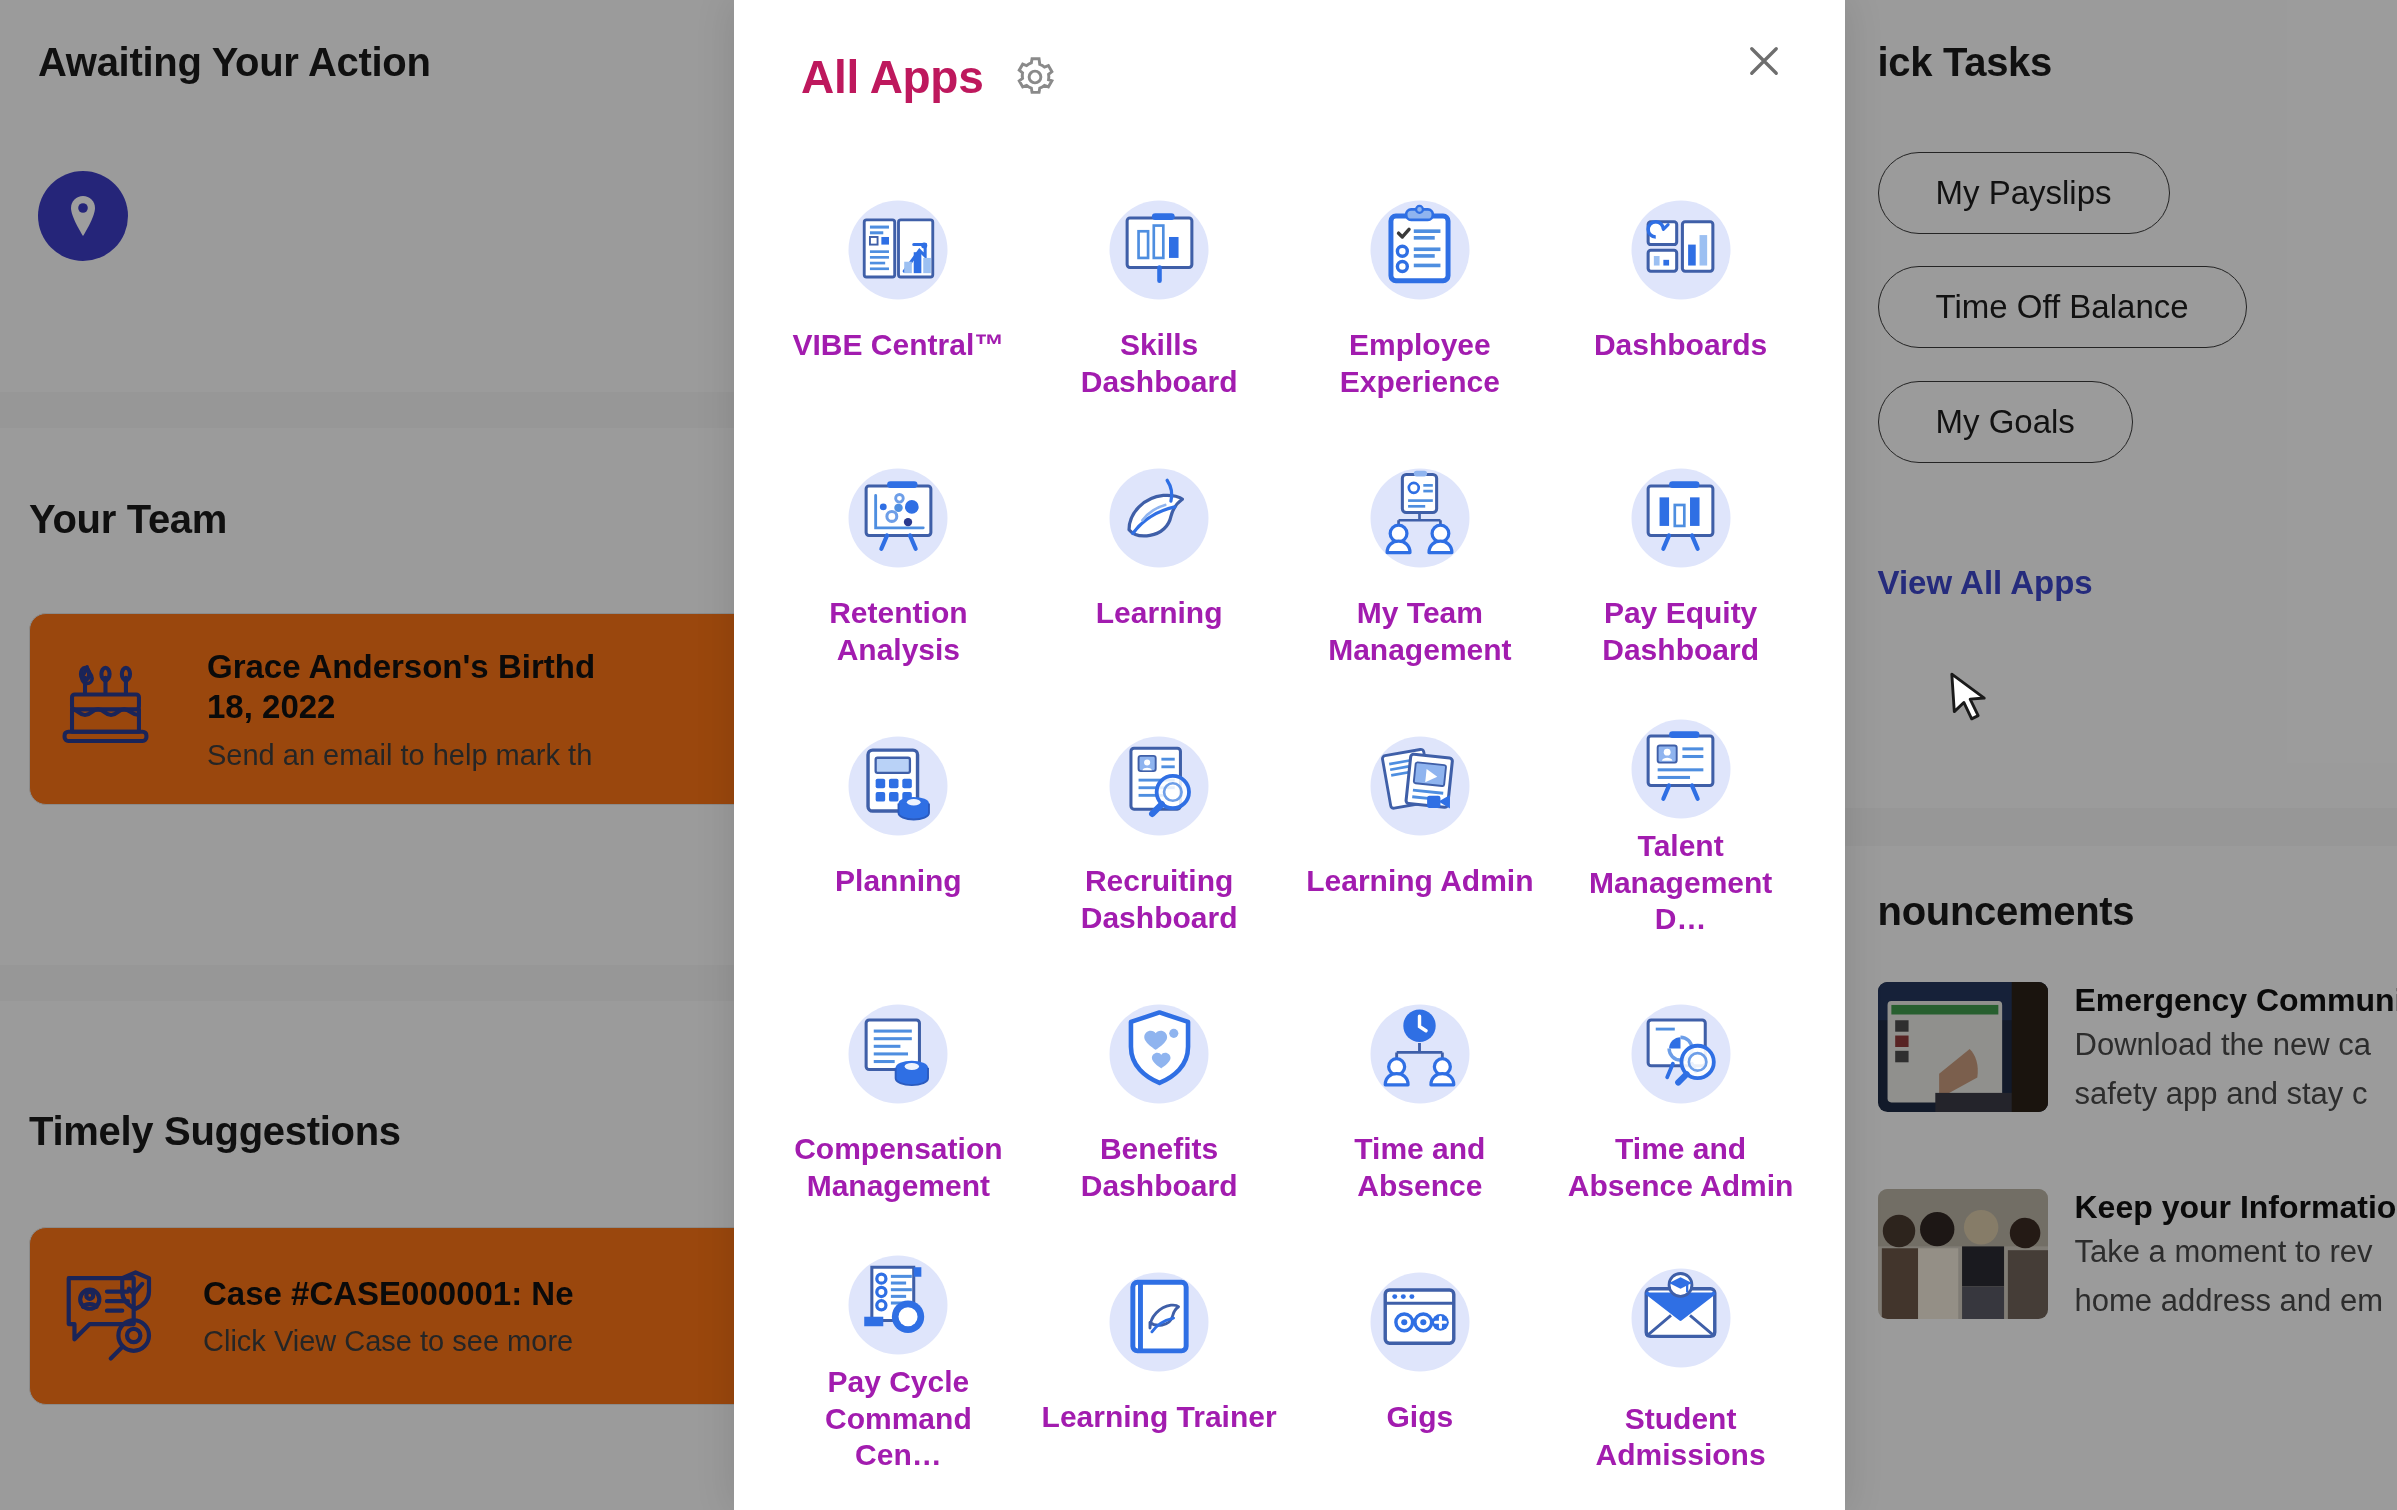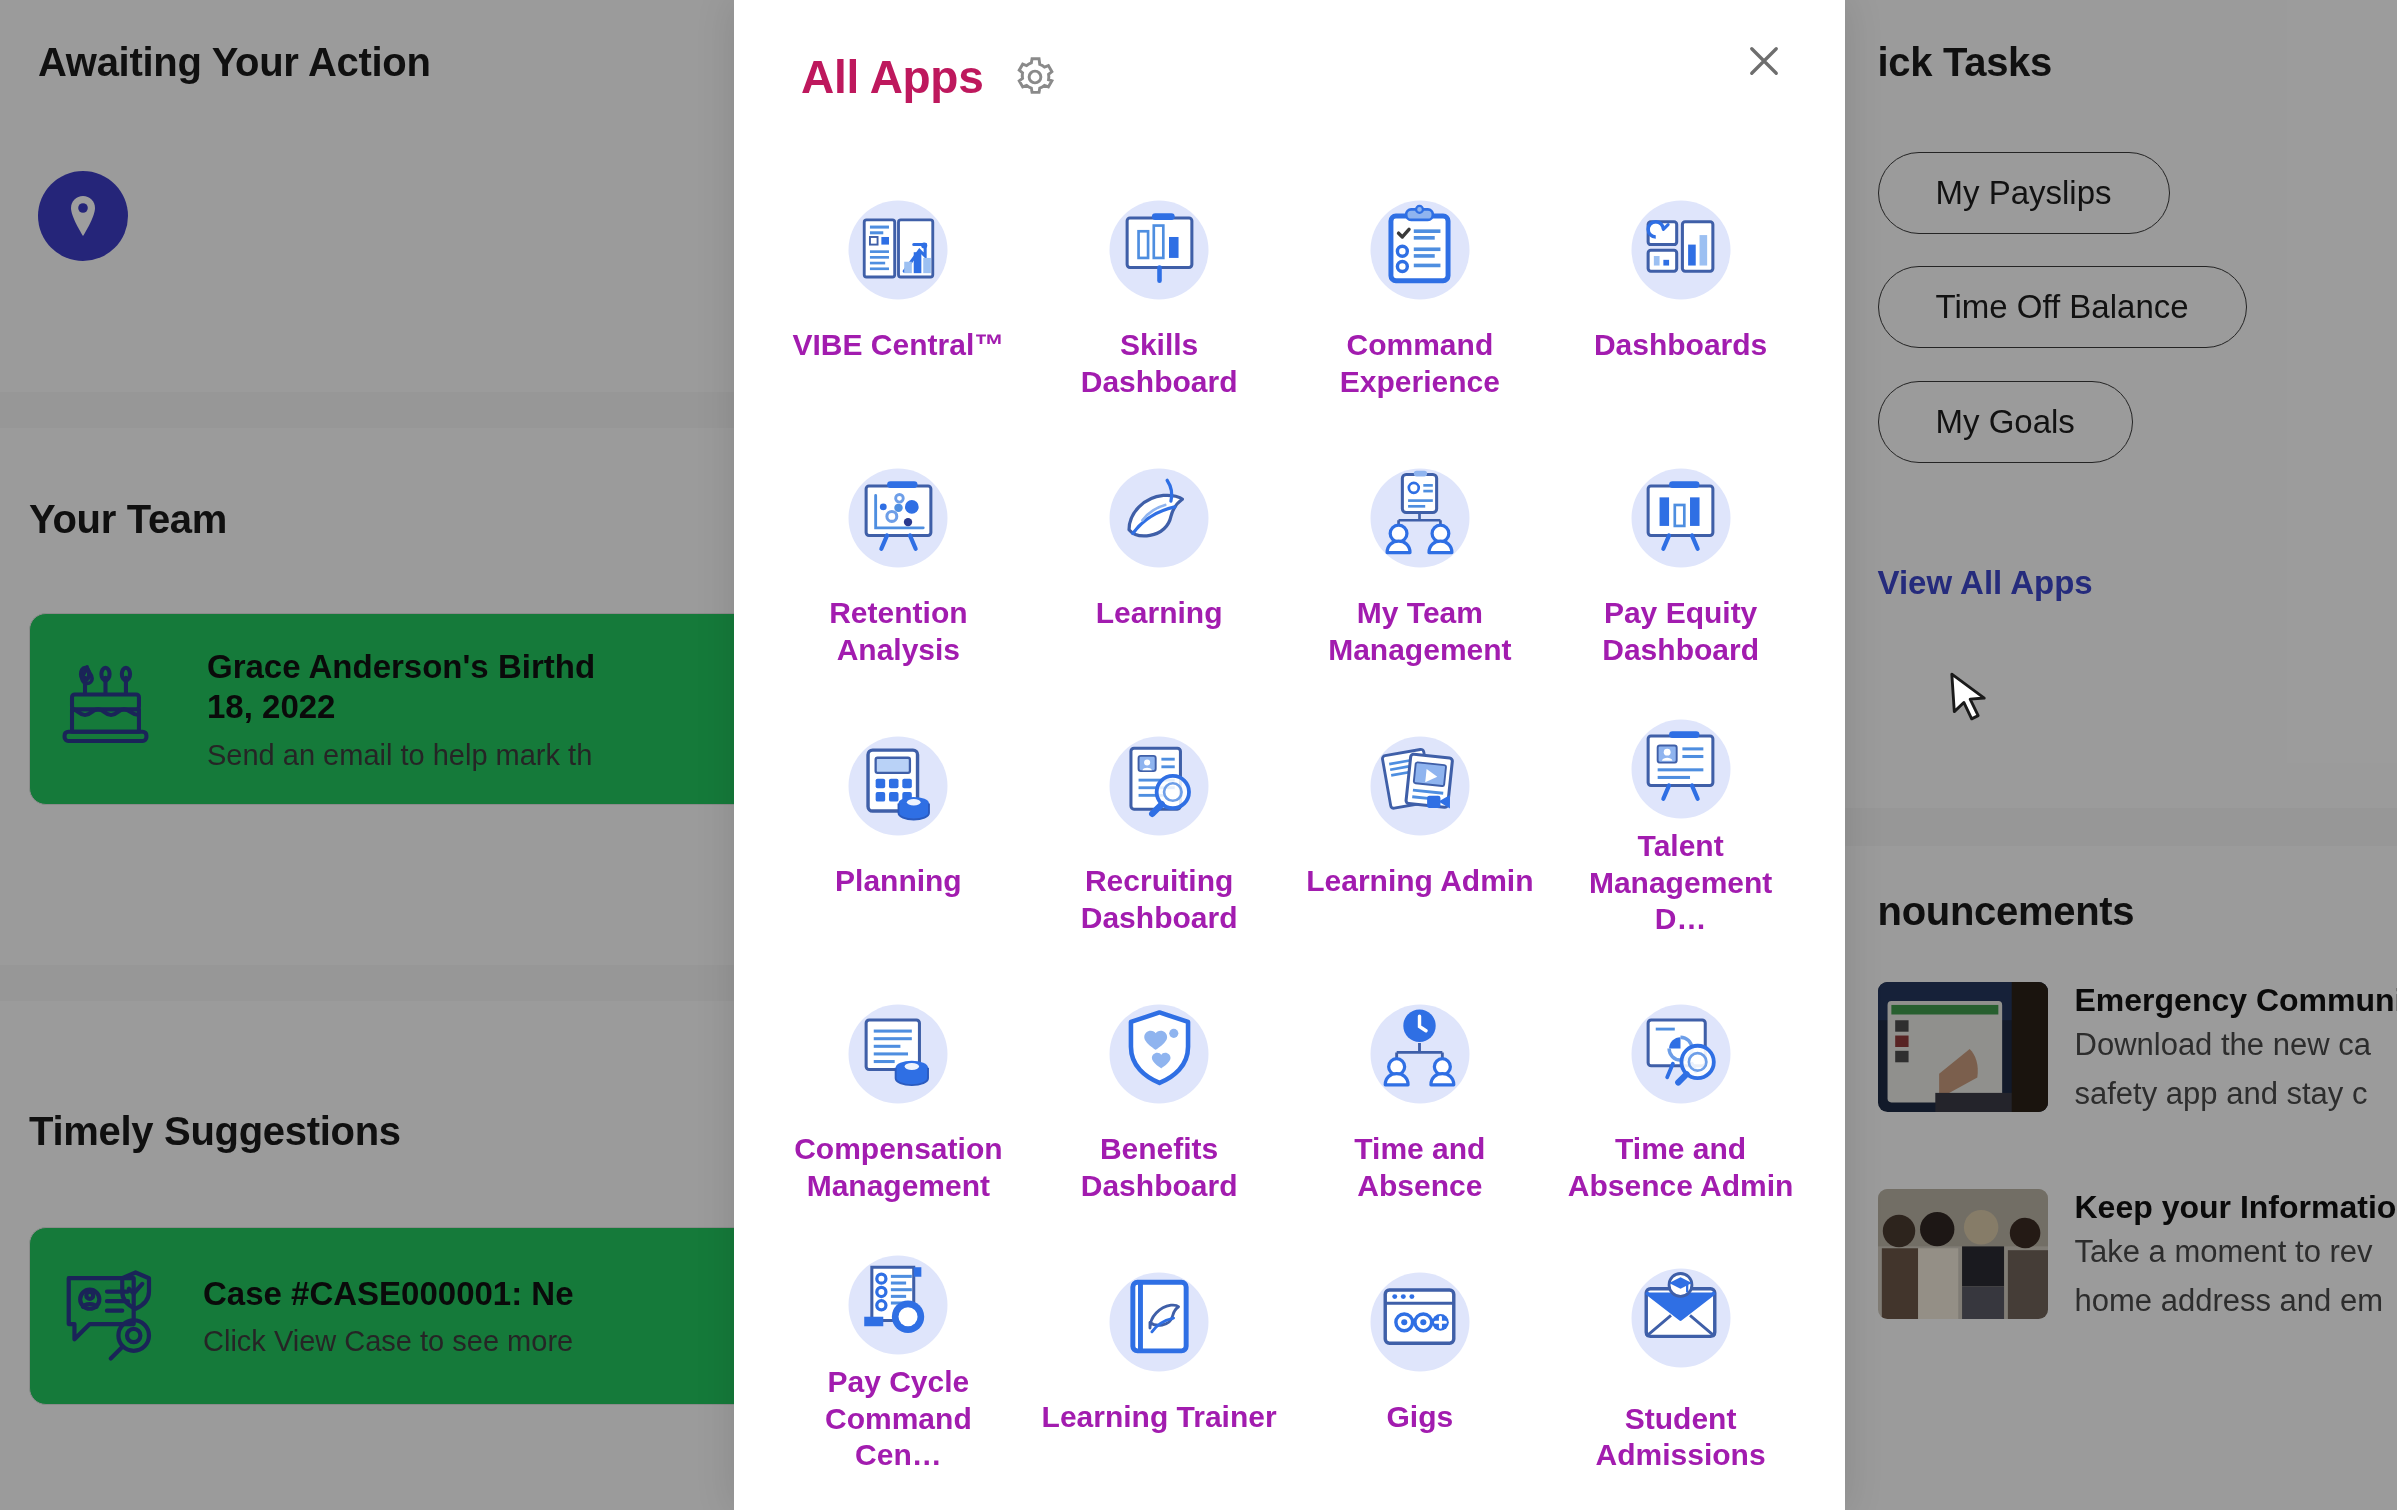--- a/index.html
+++ b/index.html
@@ -23,21 +23,21 @@
     font-size: 40px; font-weight: 700; color: #1a1a1a;
     letter-spacing: -0.3px;
   }
   .band { background: #f4f4f4; }
 
   
   .lcol { padding: 0 38px; }
   .blk { padding-top: 29px; }
   .card {
     border: 1px solid #e0e0e0; border-radius: 17px;
-    background: #22c55e; display: flex; align-items: center;
+    background: #f97316; display: flex; align-items: center;
     gap: 29px; padding: 32.5px 29px;
   }
   .card-ic { flex: 0 0 auto; }
   .card-body { min-width: 0; }
   .card-h {
     font-size: 33px; font-weight: 700; color: #111; line-height: 1.22;
     white-space: nowrap;
   }
   .card-s { font-size: 29px; color: #3d3d3d; margin-top: 11.5px; white-space: nowrap; }
 
@@ -338,21 +338,21 @@
             <circle cx="17" cy="36.5" r="2.6" fill="none" stroke="#2f6fe4" stroke-width="1.8"></circle>
             <g fill="#4e8ee0">
               <rect x="23" y="17" width="14" height="1.9"></rect>
                 <rect x="23" y="20.5" width="11" height="1.9"></rect>
               <rect x="23" y="26.5" width="14" height="1.9"></rect>
                 <rect x="23" y="30" width="11" height="1.9"></rect>
               <rect x="23" y="35" width="14" height="1.9"></rect>
             </g>
           </svg>
         </div>
-        <div class="app-lbl" style="white-space: pre-line;">Command
+        <div class="app-lbl" style="white-space: pre-line;">Employee
 Experience</div>
       </div>
 
       <div class="app">
         <div class="app-ic">
           <div class="halo"></div>
           <svg width="99" height="99" viewBox="0 0 52 52">
             <rect x="9" y="13" width="15" height="12" rx="1.4" fill="#fff" stroke="#3f5fa8" stroke-width="1.6"></rect>
             <rect x="9" y="28" width="15" height="11" rx="1.4" fill="#fff" stroke="#3f5fa8" stroke-width="1.6"></rect>
             <rect x="27" y="13" width="16" height="26" rx="1.4" fill="#fff" stroke="#3f5fa8" stroke-width="1.6"></rect>

